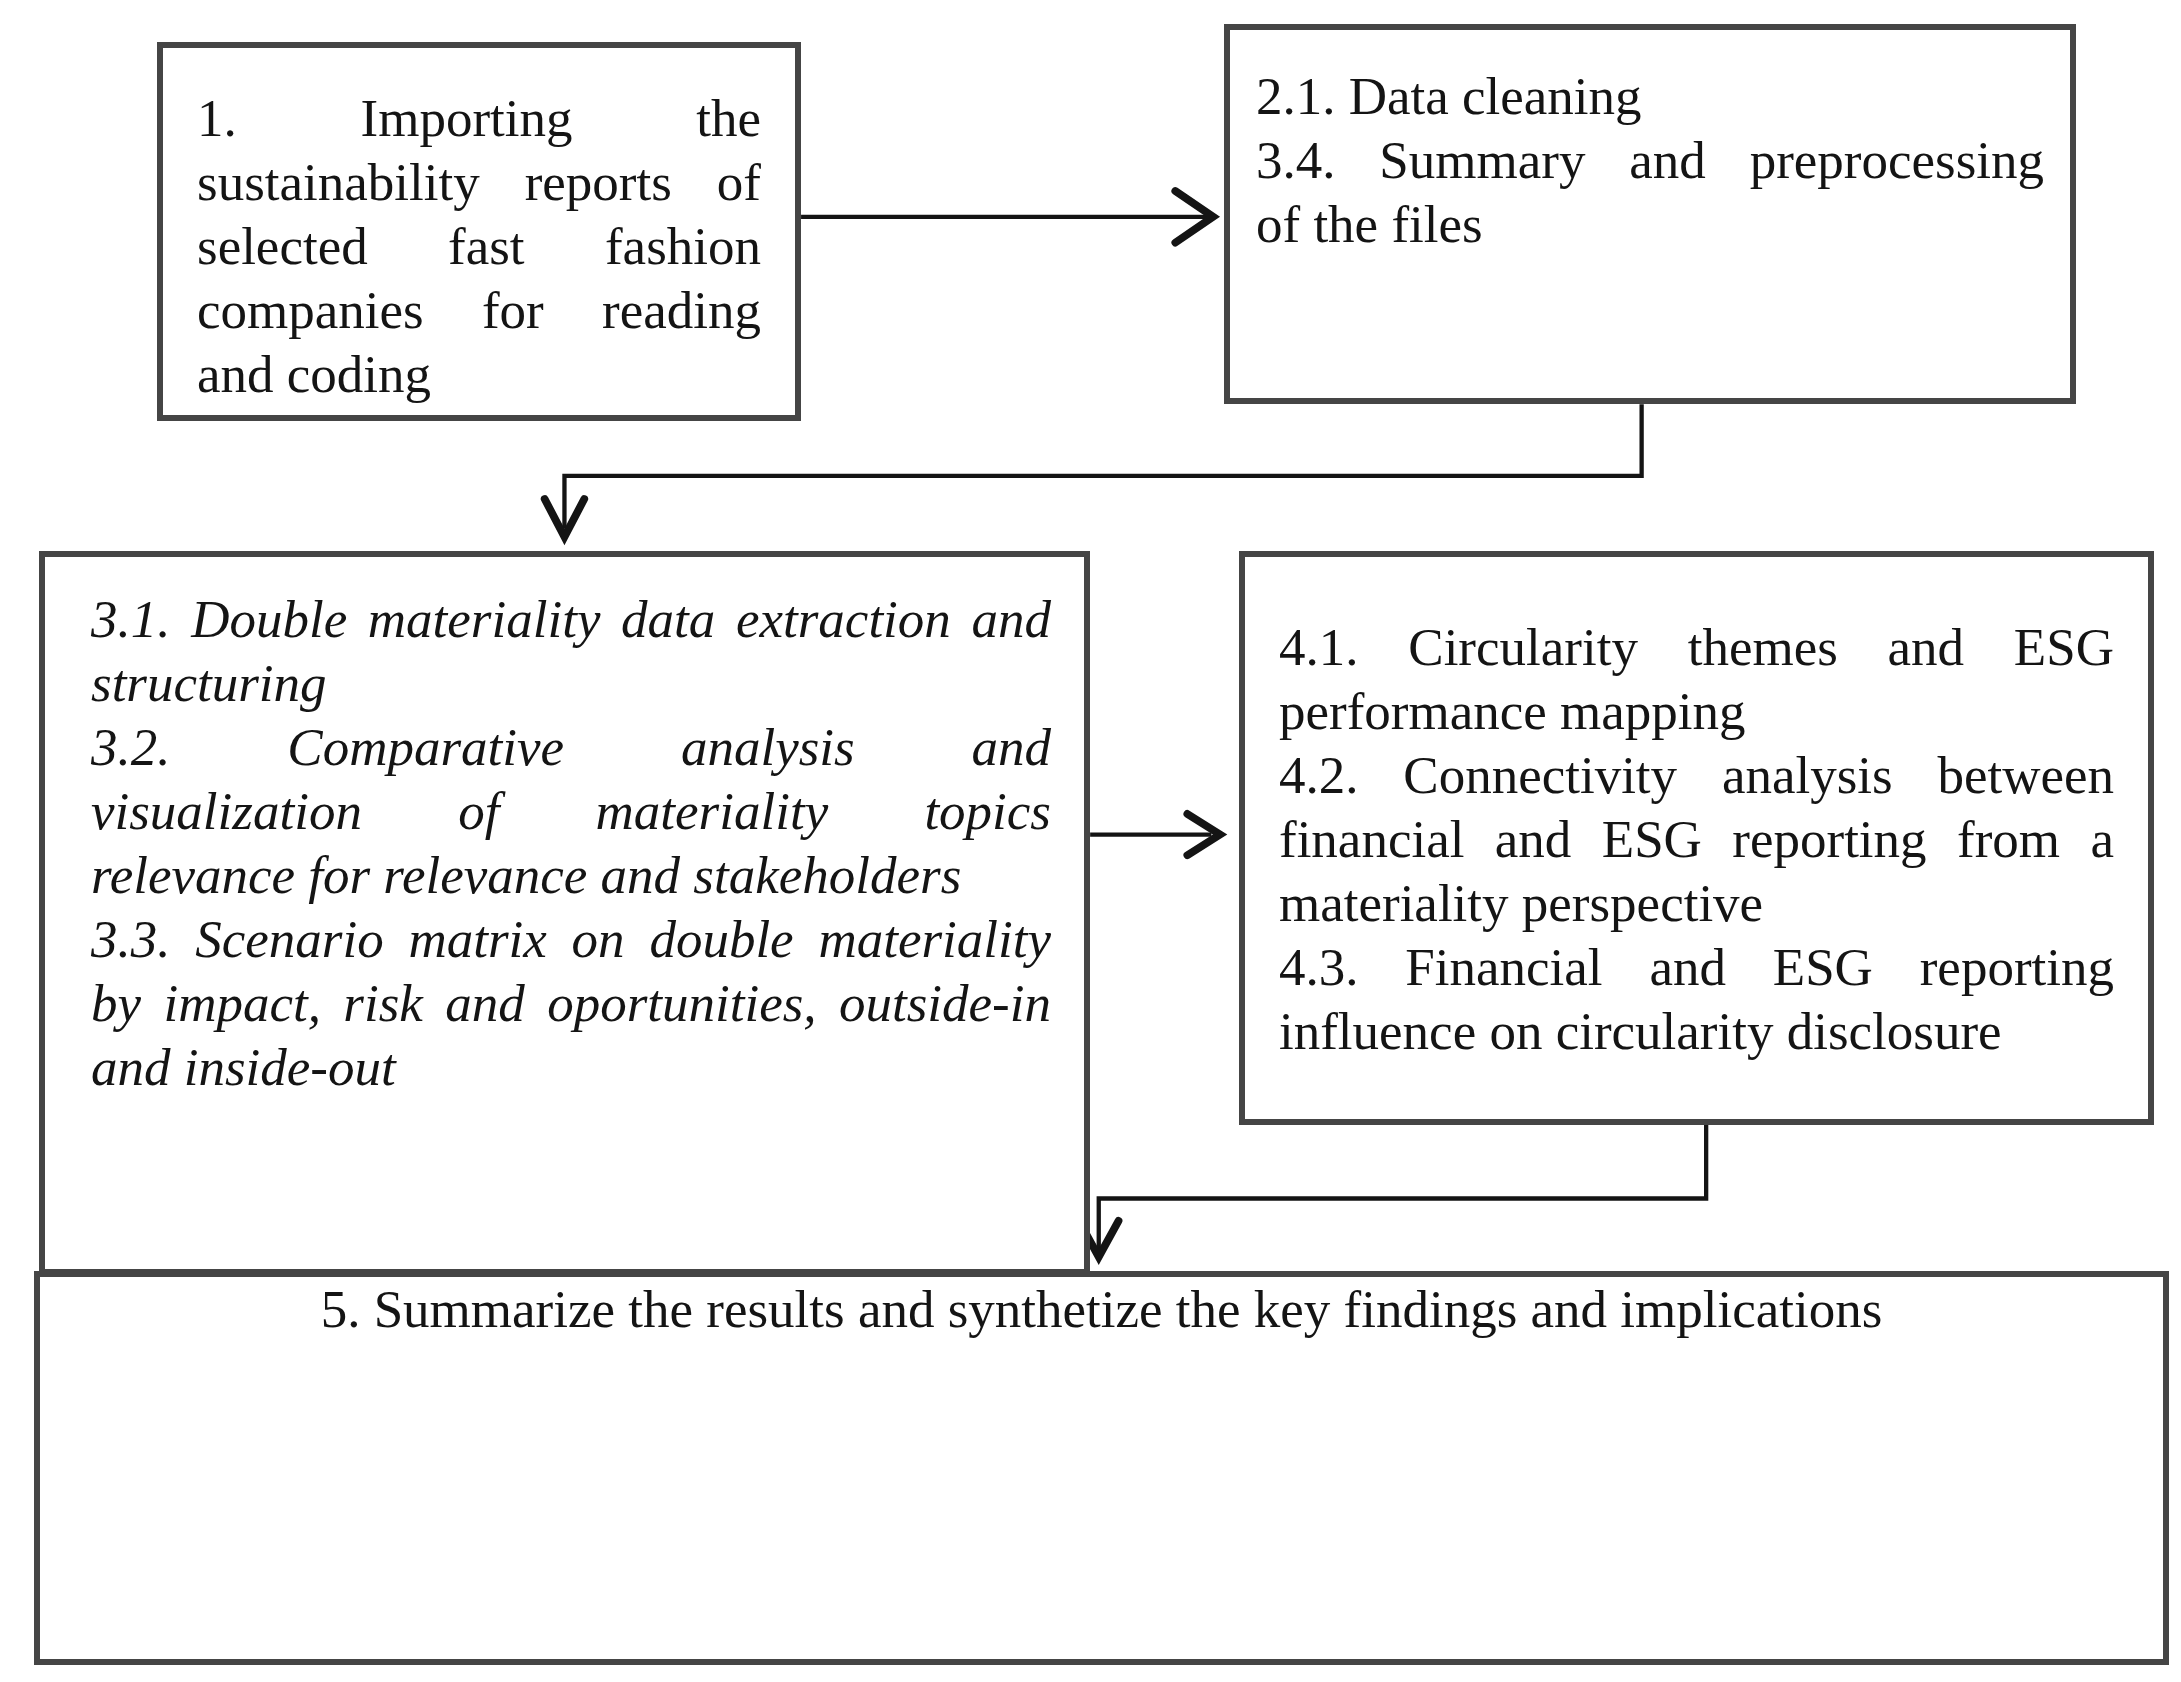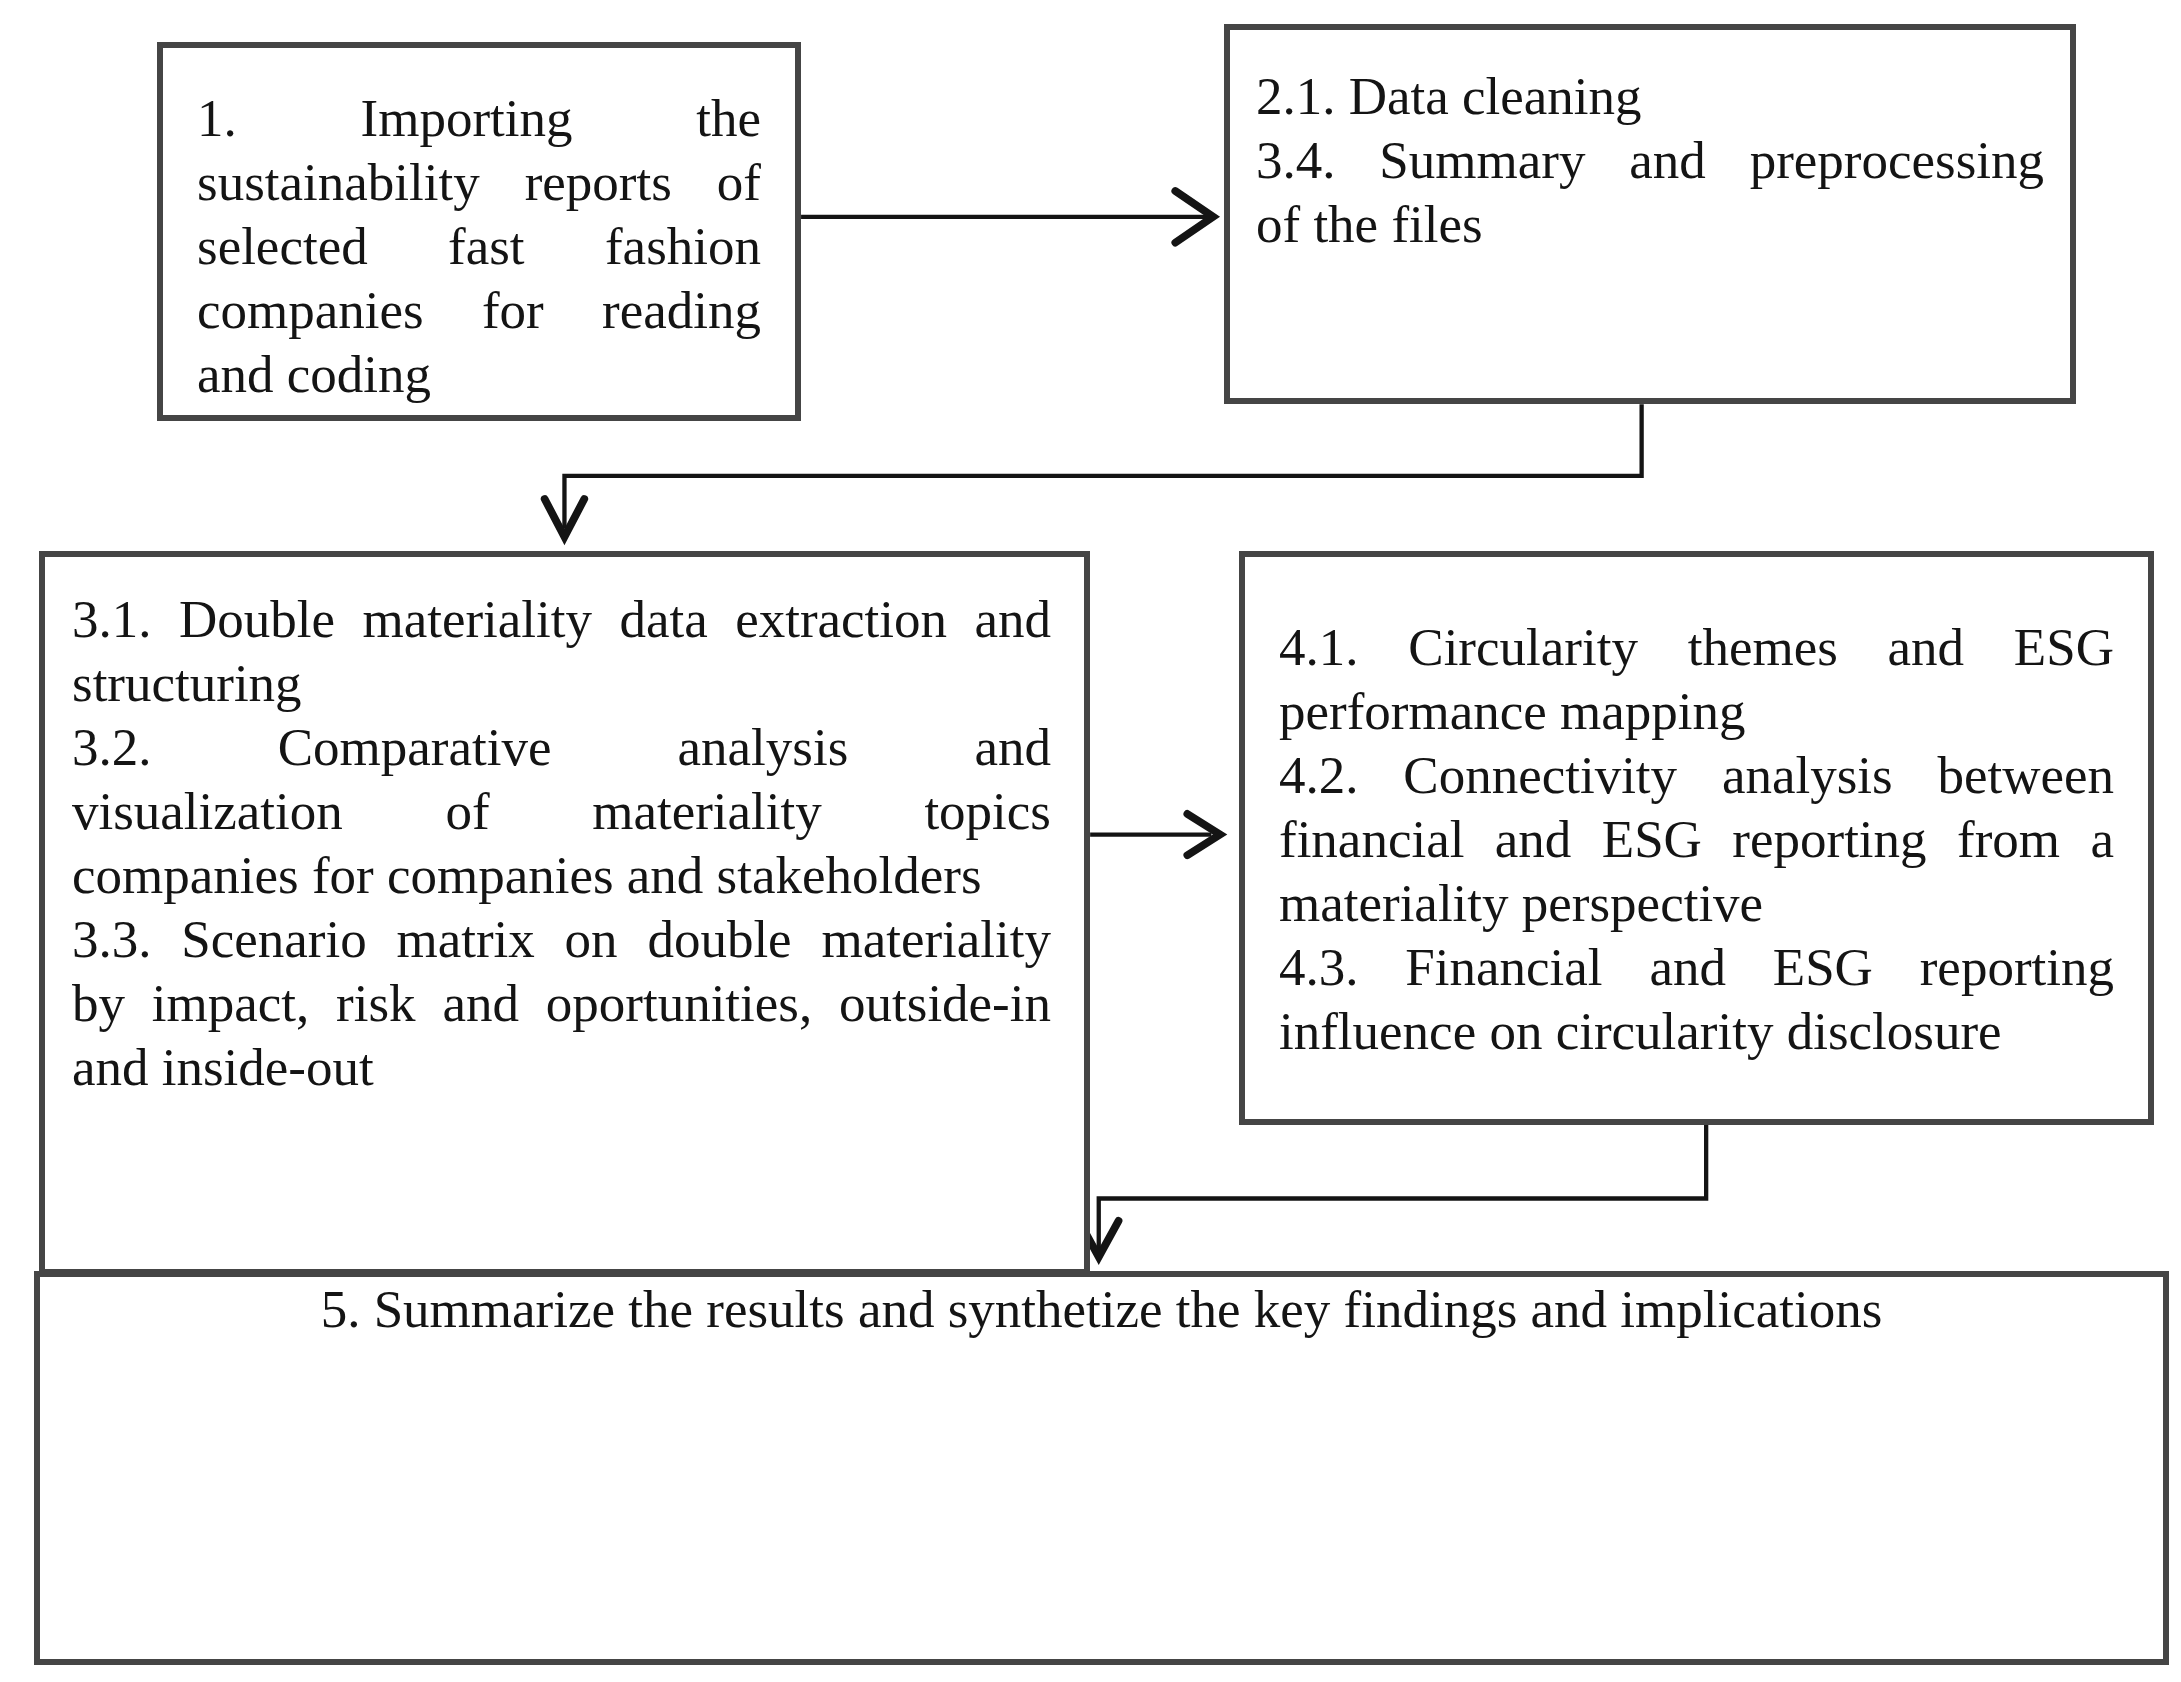--- a/index.html
+++ b/index.html
@@ -23,21 +23,21 @@
   .box {
     position: absolute;
     box-sizing: border-box;
     border: 6px solid #454545;
     background: #ffffff;
     font-size: 53px;
     line-height: 64px;
   }
   .box1 { left: 157px;  top: 42px;   width: 644px;  height: 379px; padding: 38px 34px 0 34px; }
   .box2 { left: 1224px; top: 24px;   width: 852px;  height: 380px; padding: 34px 26px 0 26px; }
-  .box3 { left: 39px;   top: 551px;  width: 1051px; height: 724px; padding: 30px 33px 0 27px; }
+  .box3 { left: 39px;   top: 551px;  width: 1051px; height: 724px; padding: 30px 33px 0 46px; font-style: italic; }
   .box4 { left: 1239px; top: 551px;  width: 915px; height: 574px; padding: 58px 34px 0 34px; }
   .box5 { left: 34px;   top: 1271px; width: 2135px; height: 394px;
           display: flex; align-items: flex-start; justify-content: center; padding: 0 17px; }
   .para { margin: 0; }
   .line { display: block; }
   .line.stretch { text-align: justify; text-align-last: justify; }
   .line.last { text-align: left; }
   .line.center { text-align: center; }
 </style>
 </head>
@@ -77,21 +77,21 @@
   </div>
 
   <div class="box box3">
     <p class="para">
       <span class="line stretch">3.1. Double materiality data extraction and</span>
       <span class="line last">structuring</span>
     </p>
     <p class="para">
       <span class="line stretch">3.2. Comparative analysis and</span>
       <span class="line stretch">visualization of materiality topics</span>
-      <span class="line last">companies for companies and stakeholders</span>
+      <span class="line last">relevance for relevance and stakeholders</span>
     </p>
     <p class="para">
       <span class="line stretch">3.3. Scenario matrix on double materiality</span>
       <span class="line stretch">by impact, risk and oportunities, outside-in</span>
       <span class="line last">and inside-out</span>
     </p>
   </div>
 
   <div class="box box4">
     <p class="para">

